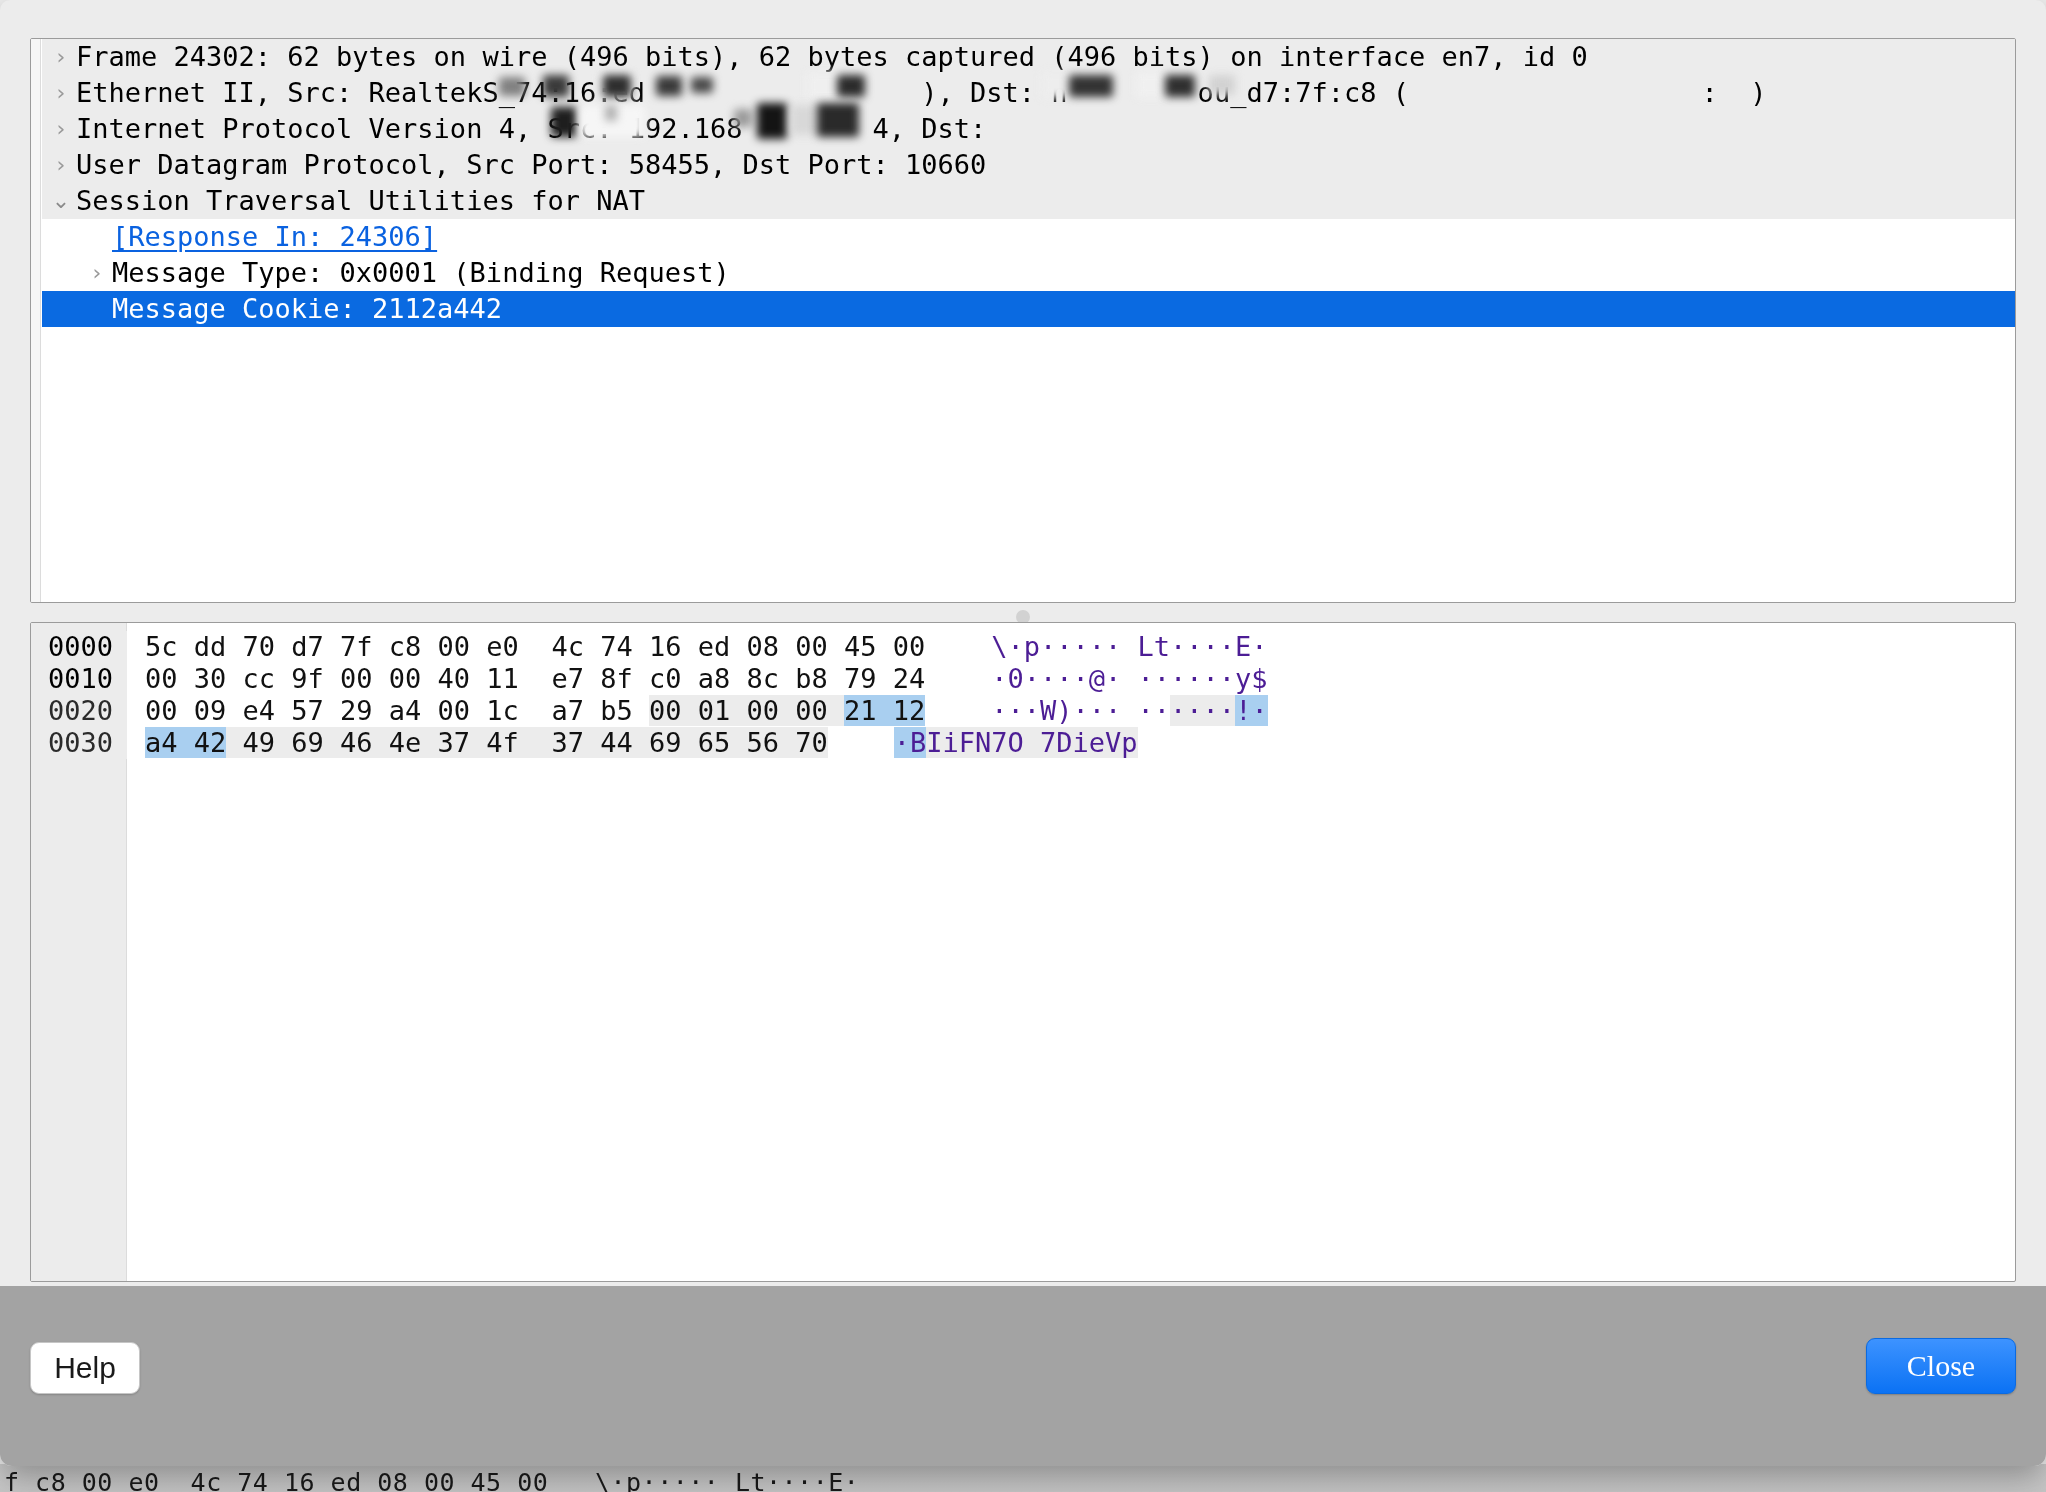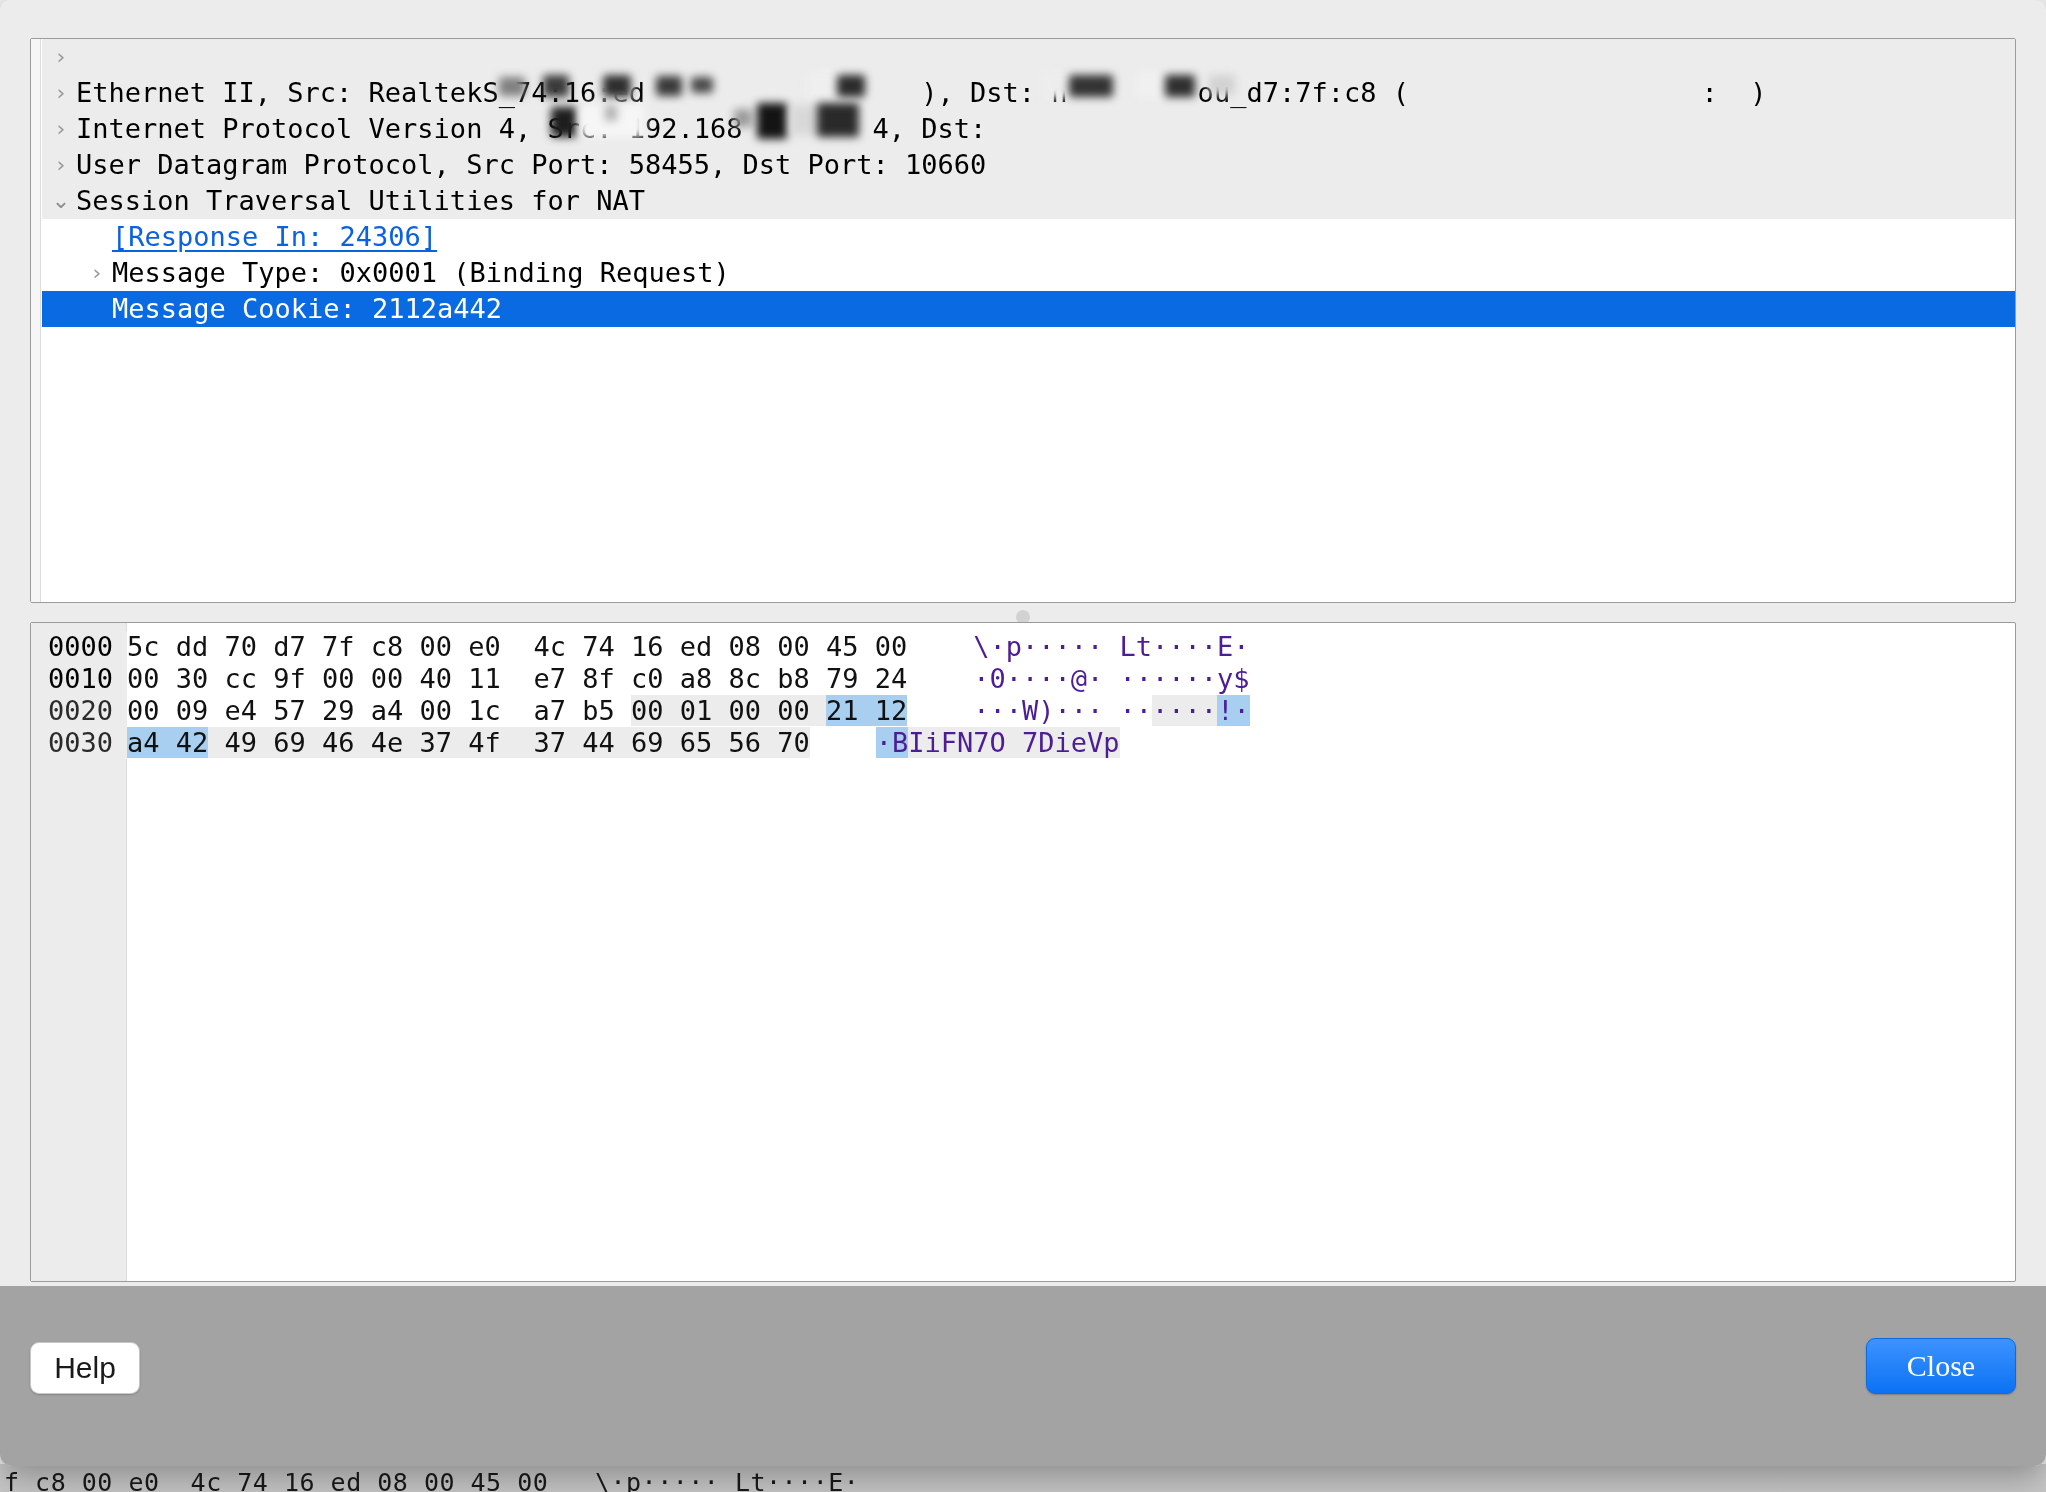--- a/index.html
+++ b/index.html
@@ -163,21 +163,21 @@
   }
   .hexrow { display: flex; height: 32px; align-items: center; }
   .hexoff {
     width: 96px; min-width: 96px;
     text-align: right;
     padding-right: 14px;
     color: #000000;
     background: #ececec;
   }
   .hexoff.dark { color: #2b2b2b; }
-  .hexbytes { color: #111; text-align: right; }
+  .hexbytes { padding-left: 18px; color: #111; text-align: right; }
   .hexascii { color: #4c1d95; }
   .hl-gray { background: #ececec; }
   .hl-blue { background: #a9cff0; }
 
   
   #btn-bar {
     position: absolute;
     left: 0;
     bottom: 0;
     width: 100%;
@@ -220,21 +220,21 @@
 
 <div id="bg-window">
   <div id="bg-window-hexline">f c8 00 e0  4c 74 16 ed 08 00 45 00   \·p····· Lt····E·</div>
 </div>
 
 <div id="dialog">
 
   <div id="detail-pane">
     <div id="detail-scroll-gutter"></div>
     <div id="detail-rows">
-        <div class="row shaded"><span class="twisty">›</span></div>
+        <div class="row shaded"><span class="twisty">›</span><span class="rowlabel">Frame 24302: 62 bytes on wire (496 bits), 62 bytes captured (496 bits) on interface en7, id 0</span></div>
         <div class="row shaded"><span class="twisty">›</span><span class="rowlabel">Ethernet II, Src: RealtekS_74:16:ed                 ), Dst: h        ou_d7:7f:c8 (                  :  )</span></div>
         <div class="row shaded"><span class="twisty">›</span><span class="rowlabel">Internet Protocol Version 4, Src: 192.168        4, Dst:           </span></div>
         <div class="row shaded"><span class="twisty">›</span><span class="rowlabel">User Datagram Protocol, Src Port: 58455, Dst Port: 10660</span></div>
         <div class="row shaded"><span class="twisty open">⌄</span><span class="rowlabel">Session Traversal Utilities for NAT</span></div>
         <div class="row"><span class="twisty blank" style="margin-left: 36px;"></span><span class="rowlabel link">[Response In: 24306]</span></div>
         <div class="row"><span class="twisty" style="margin-left: 36px;">›</span><span class="rowlabel">Message Type: 0x0001 (Binding Request)</span></div>
         <div class="row selected"><span class="twisty blank" style="margin-left: 36px;"></span><span class="rowlabel">Message Cookie: 2112a442</span></div>
       </div>
 
     <div class="redact" style="left:468px; top:38px; width:26px; height:19px; background:#808080;"></div>

